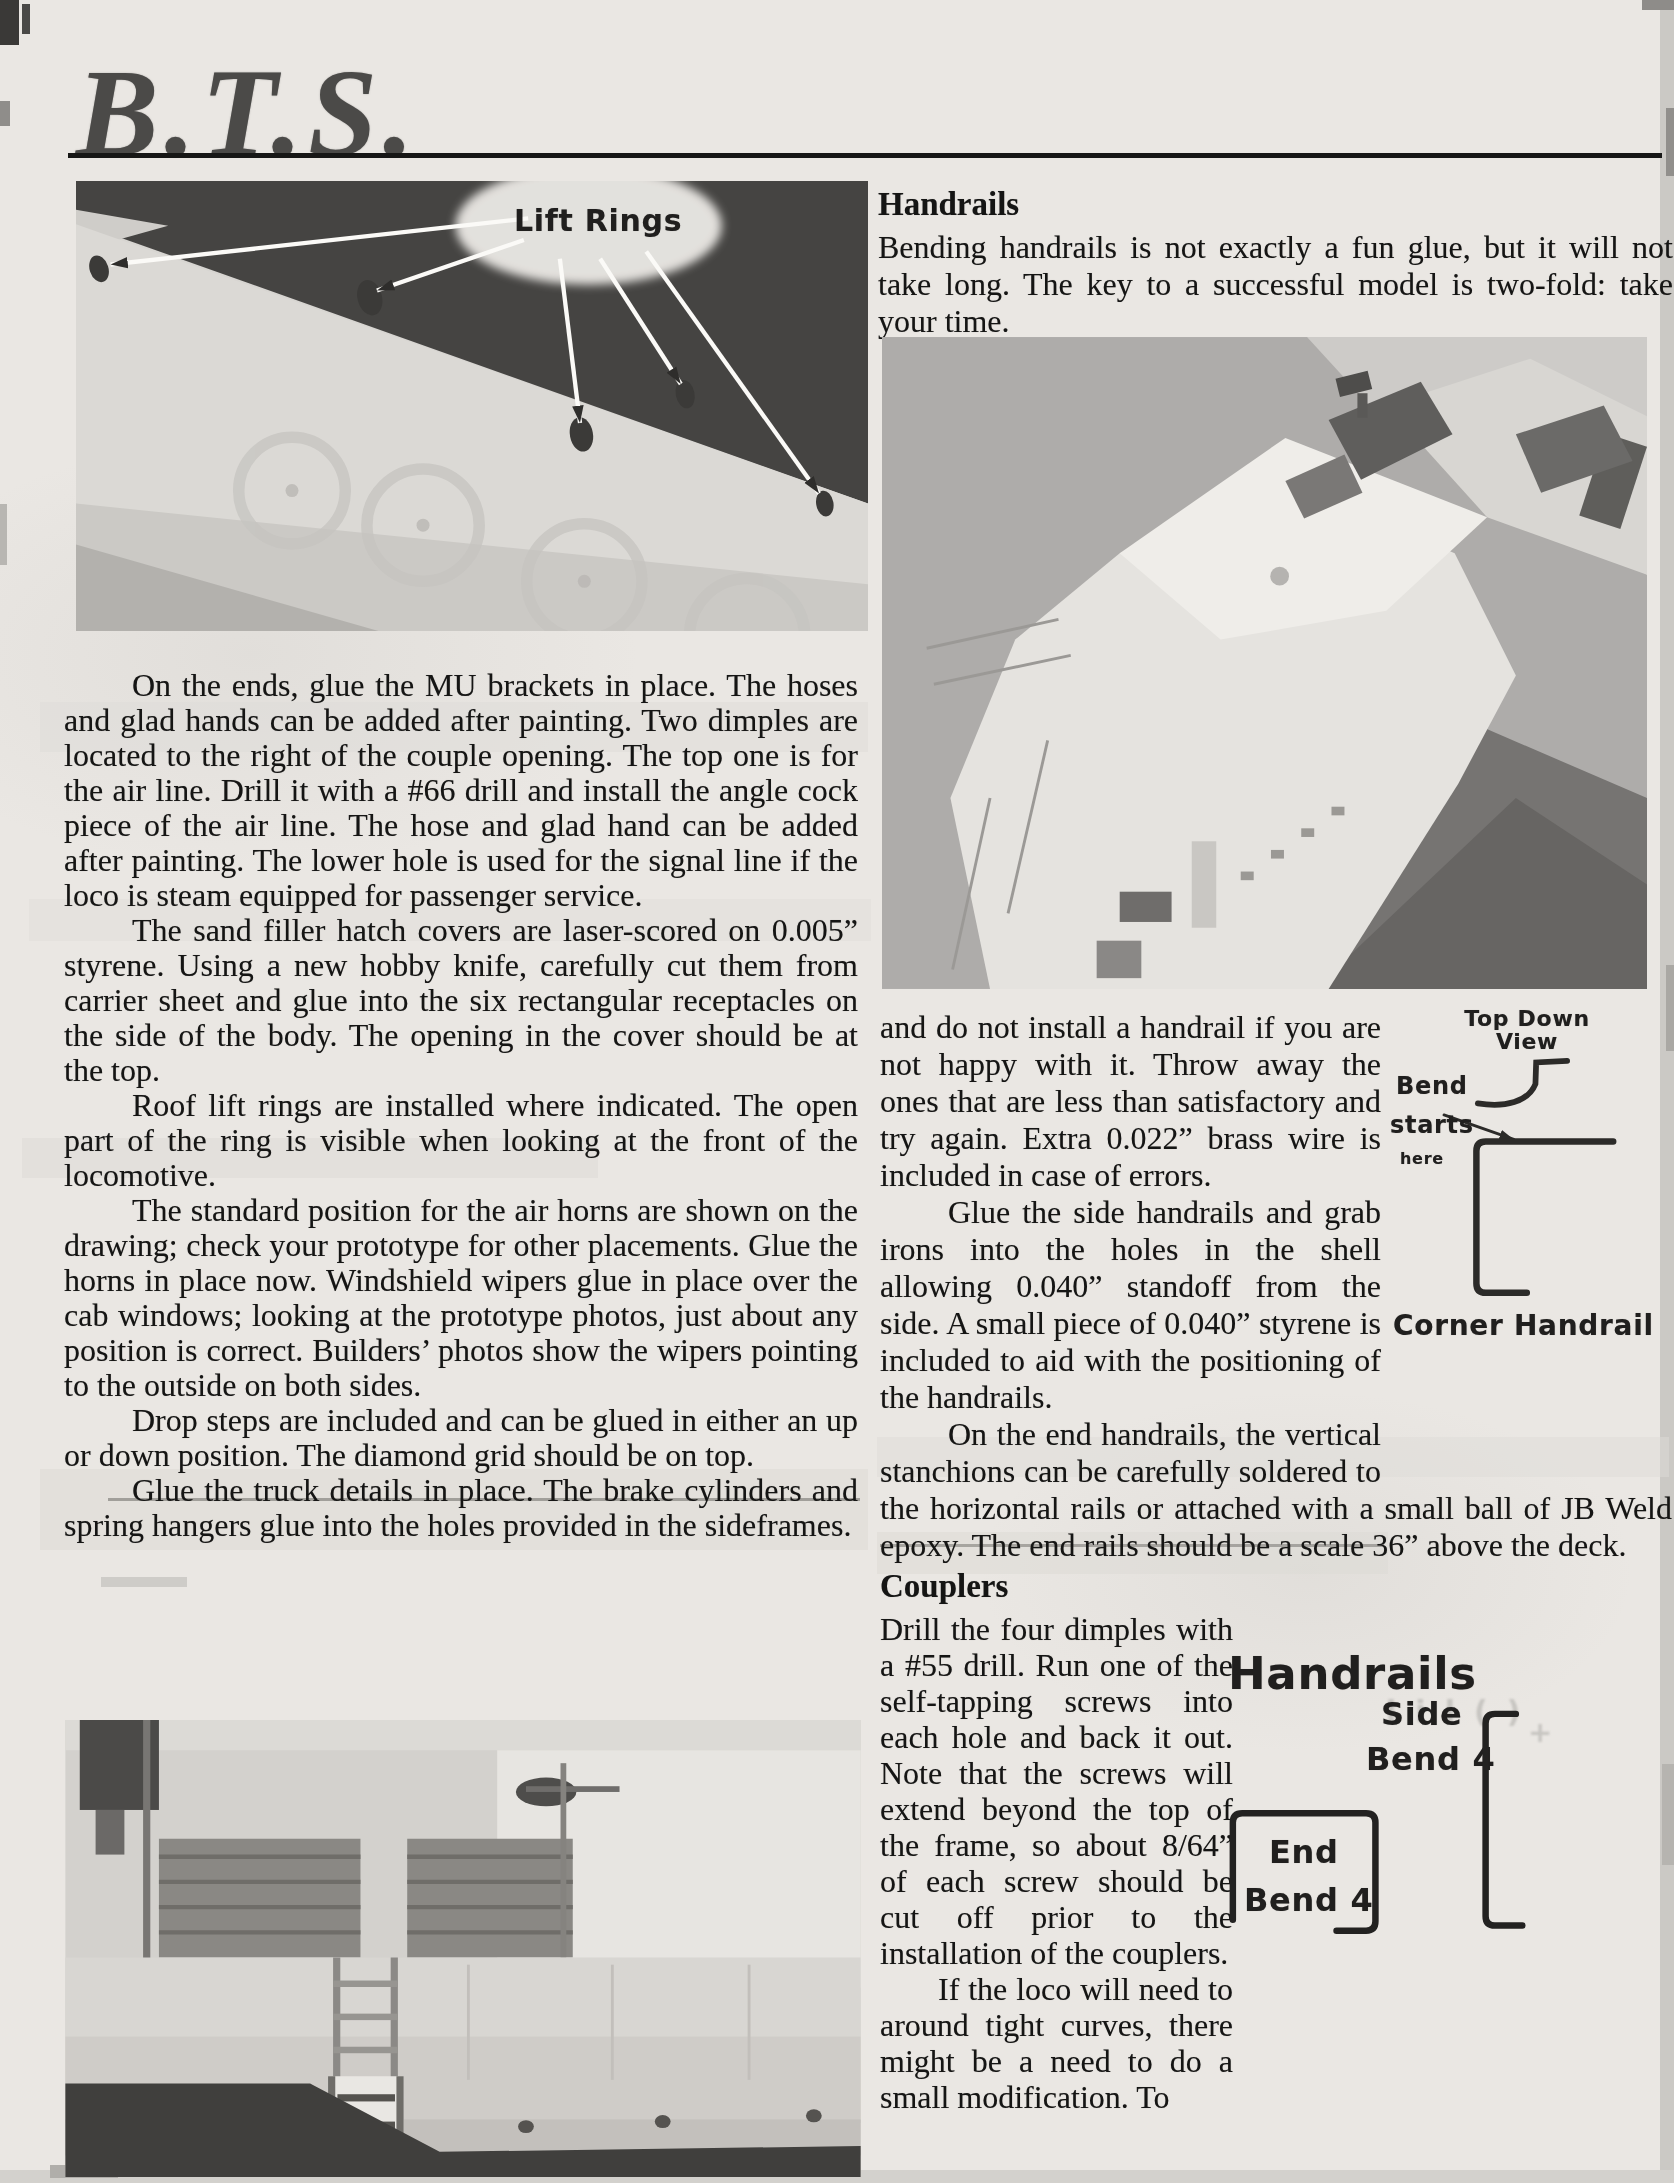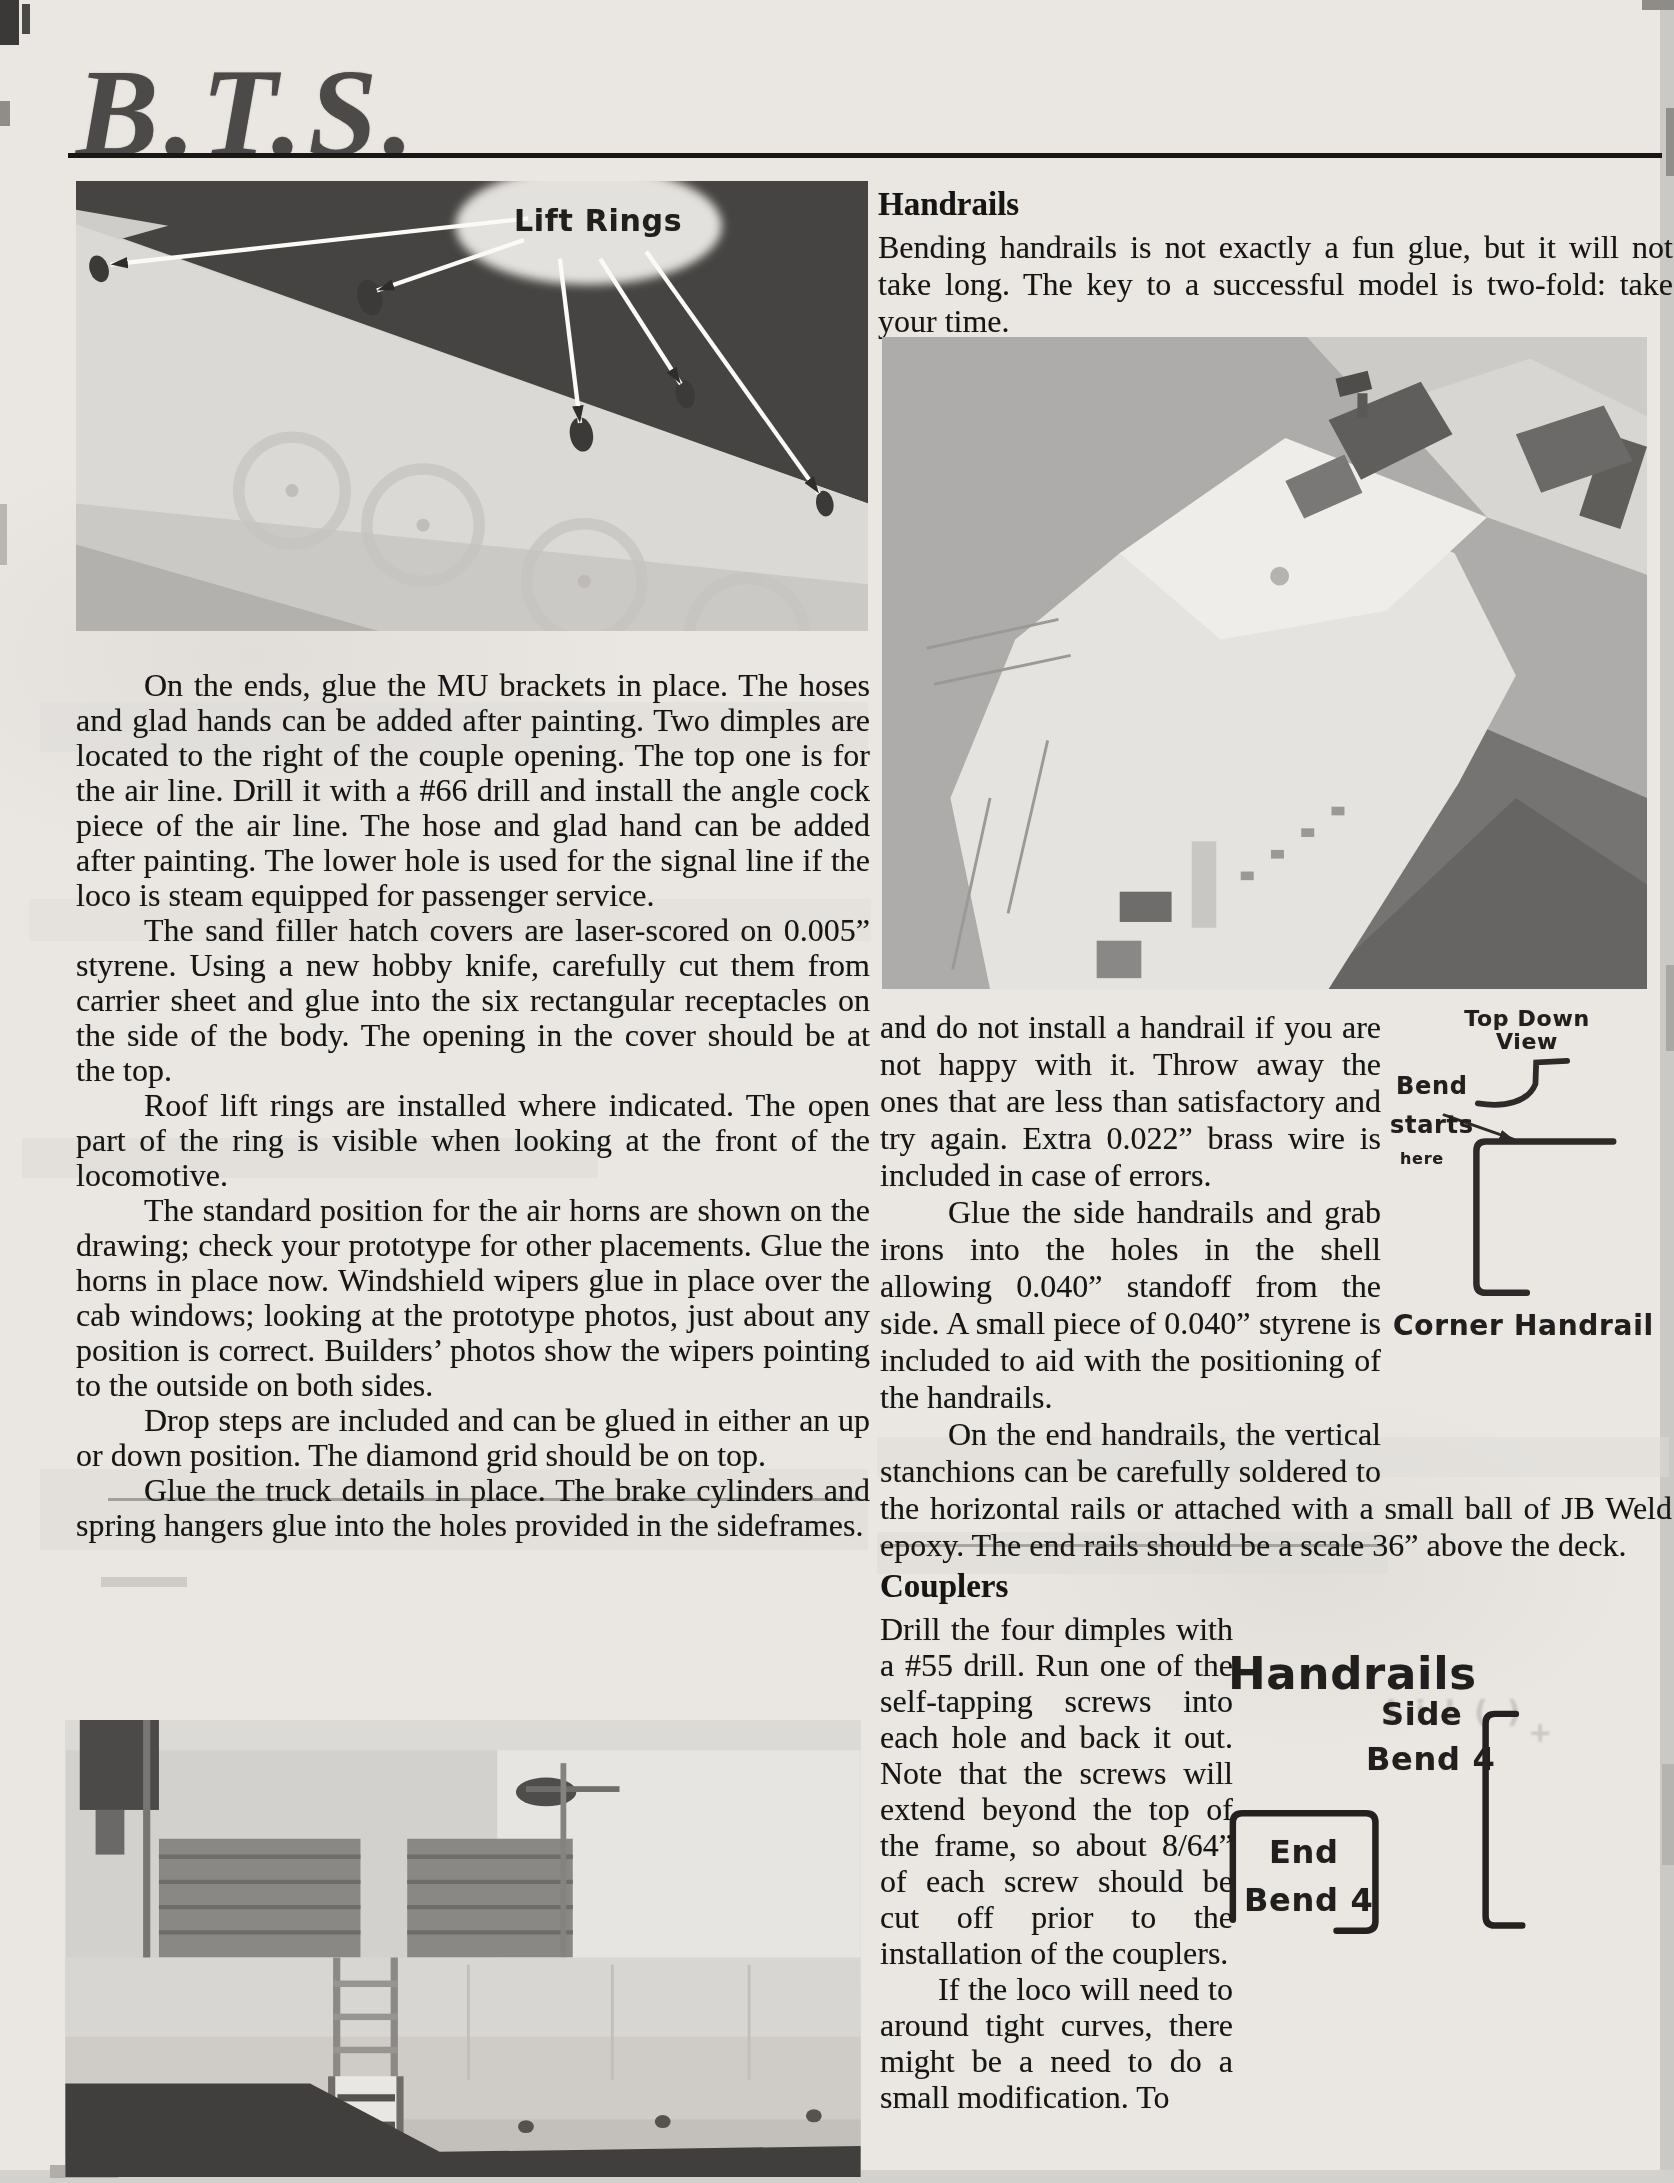--- a/index.html
+++ b/index.html
@@ -114,21 +114,21 @@
         <line x1="628" y1="52" x2="48" y2="116"></line>
         <line x1="622" y1="82" x2="418" y2="152"></line>
         <line x1="672" y1="108" x2="700" y2="336"></line>
         <line x1="728" y1="108" x2="840" y2="282"></line>
         <line x1="792" y1="98" x2="1032" y2="434"></line>
       </g>
     </svg>
     <div class="abs marker" style="left:446px;top:24px;font-size:30px;">Lift Rings</div>
   </div>
 
-  <div class="abs left-col" style="left:76px;top:668px;width:794px;">
+  <div class="abs left-col" style="left:64px;top:668px;width:794px;">
     <p class="body-p">On the ends, glue the MU brackets in place. The hoses and glad hands can be added after painting. Two dimples are located to the right of the couple opening. The top one is for the air line. Drill it with a #66 drill and install the angle cock piece of the air line. The hose and glad hand can be added after painting. The lower hole is used for the signal line if the loco is steam equipped for passenger service.</p>
     <p class="body-p">The sand filler hatch covers are laser-scored on 0.005” styrene. Using a new hobby knife, carefully cut them from carrier sheet and glue into the six rectangular receptacles on the side of the body. The opening in the cover should be at the top.</p>
     <p class="body-p">Roof lift rings are installed where indicated. The open part of the ring is visible when looking at the front of the locomotive.</p>
     <p class="body-p">The standard position for the air horns are shown on the drawing; check your prototype for other placements. Glue the horns in place now. Windshield wipers glue in place over the cab windows; looking at the prototype photos, just about any position is correct. Builders’ photos show the wipers pointing to the outside on both sides.</p>
     <p class="body-p">Drop steps are included and can be glued in either an up or down position. The diamond grid should be on top.</p>
     <p class="body-p">Glue the truck details in place. The brake cylinders and spring hangers glue into the holes provided in the sideframes.</p>
   </div>
 
   <div class="abs right-intro" style="left:878px;top:186px;width:795px;">
     <h2 class="col-heading">Handrails</h2>

